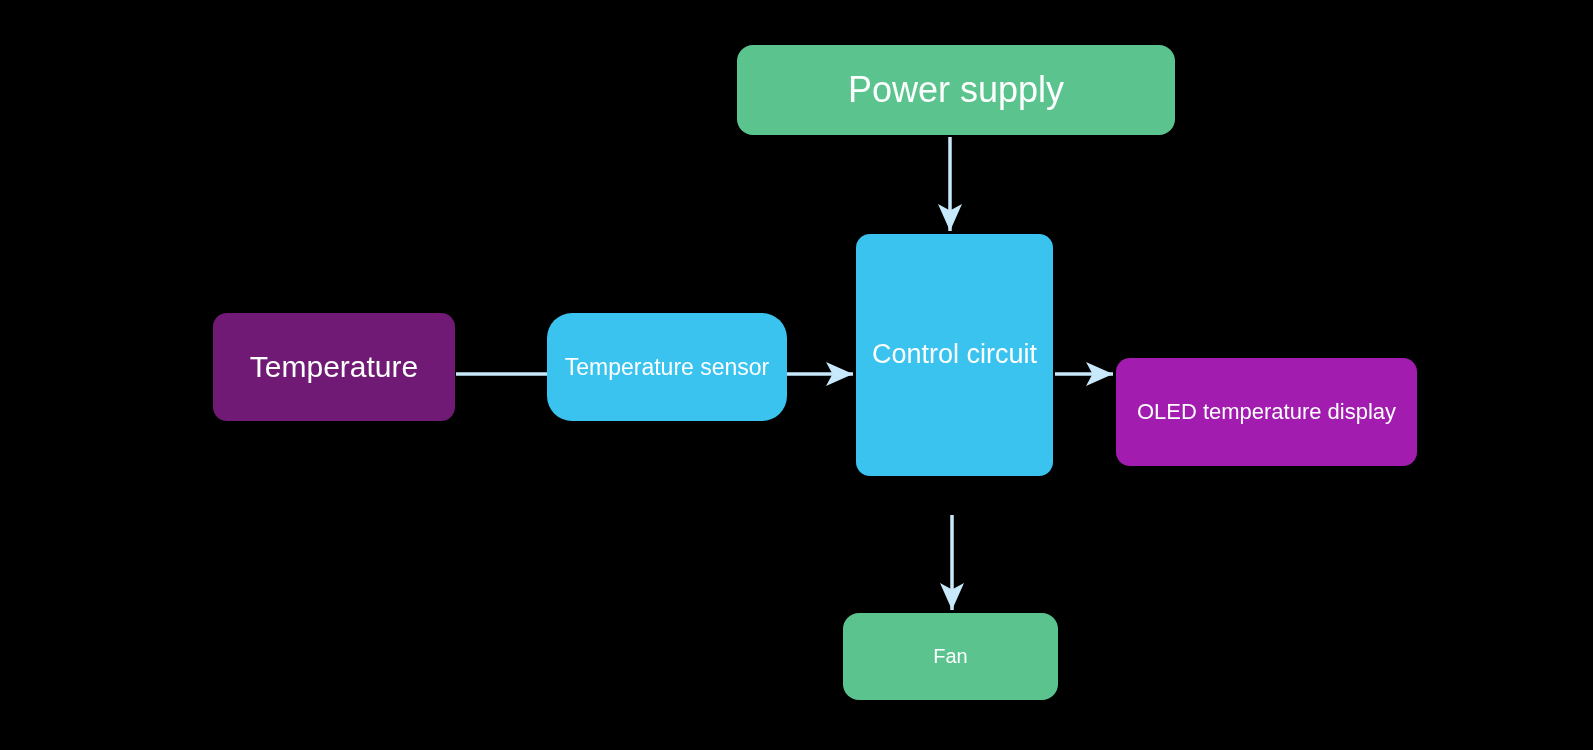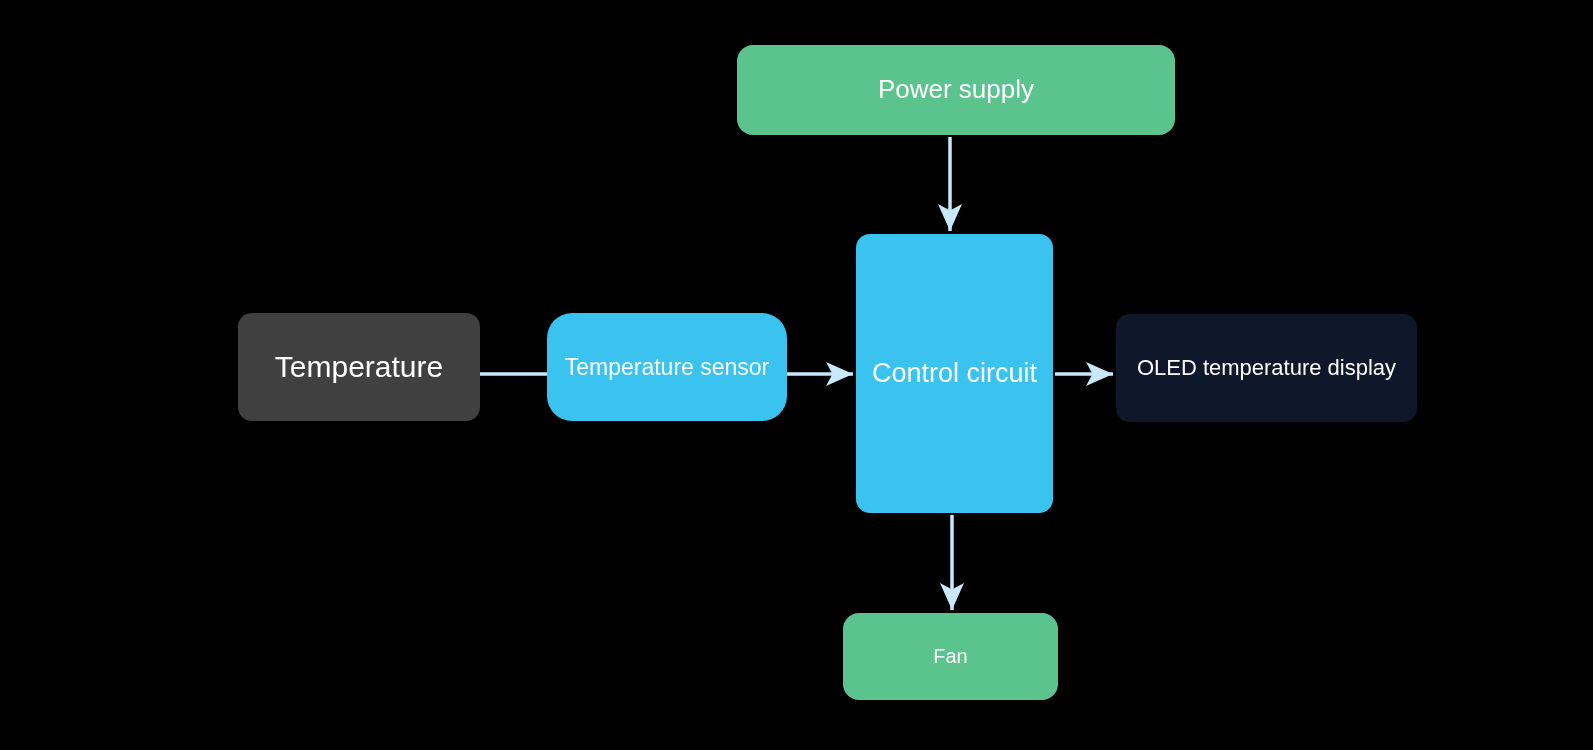--- a/index.html
+++ b/index.html
@@ -28,24 +28,24 @@
     align-items: center;
     justify-content: center;
     text-align: center;
     color: #fdfefe;
     box-sizing: border-box;
     line-height: 1.15;
   }
   .node-blue  { background: #3ac3ef; border-radius: 14px; }
   .node-green { background: #5bc48e; border-radius: 16px; }
 
-  #node-power-supply       { left: 737px;  top: 45px;  width: 438px; height: 90px;  font-size: 26px; }
+  #node-power-supply       { left: 737px;  top: 45px;  width: 438px; height: 90px;  font-size: 36px; }
   #node-temperature        { left: 213px;  top: 313px; width: 242px; height: 108px; font-size: 30px; }
   #node-temperature-sensor { left: 547px;  top: 313px; width: 240px; height: 108px; font-size: 23px; }
-  #node-control-circuit    { left: 856px;  top: 234px; width: 197px; height: 279px; font-size: 27px; }
+  #node-control-circuit    { left: 856px;  top: 234px; width: 197px; height: 242px; font-size: 27px; }
   #node-oled-display       { left: 1116px; top: 314px; width: 301px; height: 108px; font-size: 22px; }
   #node-fan                { left: 843px;  top: 613px; width: 215px; height: 87px;  font-size: 20px; }
 </style>
 </head>
 <body>
 
 <div class="canvas">
 
   <svg class="edge-layer" viewBox="0 0 1593 750" xmlns="http://www.w3.org/2000/svg">
     <defs>
@@ -62,33 +62,33 @@
 
     <line x1="1055" y1="374" x2="1113" y2="374" stroke="#c8e9fb" stroke-width="3.5" marker-end="url(#arrowhead)"></line>
 
     <line x1="952" y1="515" x2="952" y2="610" stroke="#c8e9fb" stroke-width="3.5" marker-end="url(#arrowhead)"></line>
   </svg>
 
   <div id="node-power-supply" class="node node-green" style="background-color: rgb(91, 196, 142);">
     <span>Power supply</span>
   </div>
 
-  <div id="node-temperature" class="node node-blue" style="background-color: #404040; margin-left: 25px;">
+  <div id="node-temperature" class="node node-blue" style="background-color: #701a75;">
     <span>Temperature</span>
   </div>
 
   <div id="node-temperature-sensor" class="node node-blue" style="background-color: rgb(58, 195, 239); border-radius: 25px;">
     <span>Temperature sensor</span>
   </div>
 
   <div id="node-control-circuit" class="node node-blue" style="background-color: rgb(58, 195, 239);">
     <span>Control circuit</span>
   </div>
 
-  <div id="node-oled-display" class="node node-blue" style="background-color: #0f172a;">
+  <div id="node-oled-display" class="node node-blue" style="background-color: #a21caf; margin-top: 44px;">
     <span>OLED temperature display</span>
   </div>
 
   <div id="node-fan" class="node node-green" style="background-color: rgb(91, 196, 142);">
     <span>Fan</span>
   </div>
 
 </div>
 
 </body></html>

